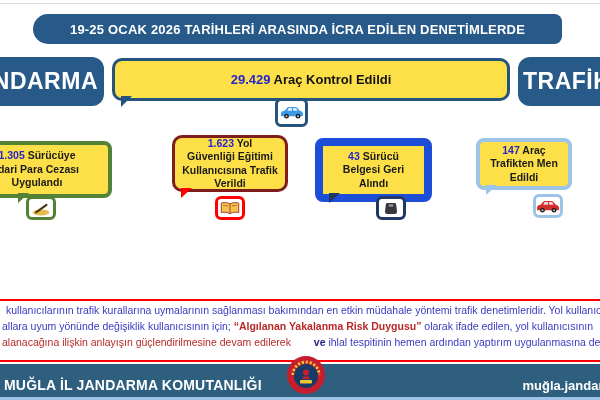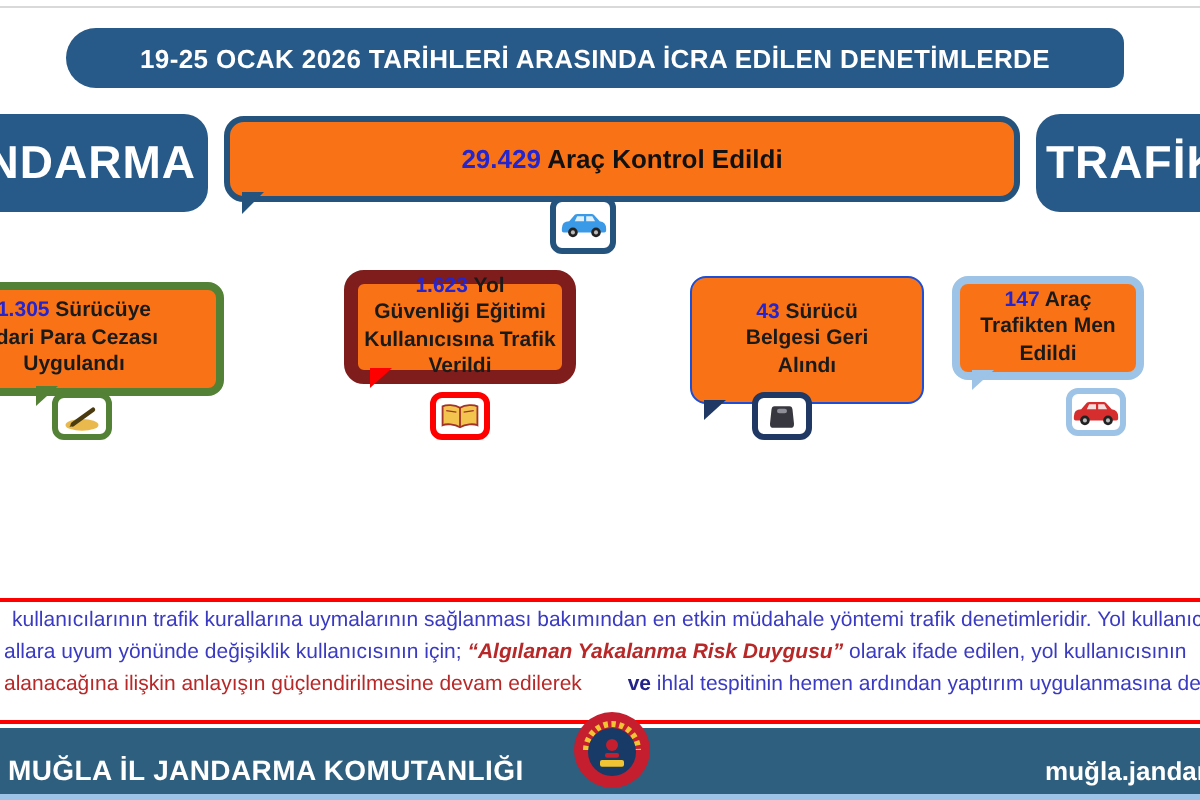--- a/index.html
+++ b/index.html
@@ -13,55 +13,55 @@
           background:#275a88;border-radius:16px 8px 8px 16px;
           display:flex;align-items:center;justify-content:center;}
   .banner span{color:#fff;font-weight:bold;font-size:13px;letter-spacing:.2px;white-space:nowrap;}
 
   .side-box{position:absolute;top:57px;height:49px;background:#275a88;border-radius:12px;
             display:flex;align-items:center;color:#fff;font-weight:bold;font-size:23px;
             letter-spacing:.5px;white-space:nowrap;}
   .side-box.left{left:-62px;width:166px;justify-content:flex-end;padding-right:6px;box-sizing:border-box;}
   .side-box.right{left:518px;width:150px;justify-content:flex-start;padding-left:5px;box-sizing:border-box;}
 
-  .callout{position:absolute;background:#f97316;box-sizing:border-box;
+  .callout{position:absolute;background:#fde047;box-sizing:border-box;
            display:flex;flex-direction:column;align-items:center;justify-content:center;}
   .tail{position:absolute;left:6px;bottom:-9px;width:0;height:0;
         border-right:11px solid transparent;}
 
   .total-box{left:112px;top:58px;width:398px;height:43px;border:3px solid #24537e;border-radius:10px;}
   .total-box .t{font-size:13px;font-weight:bold;color:#111;white-space:nowrap;}
   .total-box .tail{border-top:11px solid #24537e;}
 
   .num{color:#2525cd;}
 
   .stat{font-weight:bold;font-size:10.5px;line-height:13.5px;color:#1a1a1a;text-align:center;}
   .stat div{white-space:nowrap;}
   .box-green{left:-38px;top:141px;width:150px;height:57px;border:4px solid #538135;border-radius:8px;}
   .box-green .tail{border-top:10px solid #538135;left:52px;}
-  .box-red{left:172px;top:135px;width:116px;height:57px;border:7px solid #7f1d1d;border-radius:10px;}
+  .box-red{left:172px;top:135px;width:116px;height:57px;border:3px solid #7f1d1d;border-radius:10px;}
   .box-red .tail{border-top:10px solid #fe0000;}
-  .box-navy{left:345px;top:138px;width:117px;height:64px;border:1px solid #1d4ed8;border-radius:8px;}
+  .box-navy{left:315px;top:138px;width:117px;height:64px;border:8px solid #1d4ed8;border-radius:8px;}
   .box-navy .tail{border-top:10px solid #1f3864;}
   .box-lblue{left:476px;top:138px;width:96px;height:52px;border:4px solid #9dc3e6;border-radius:8px;}
   .box-lblue .tail{border-top:10px solid #9dc3e6;}
 
   .icon-frame{position:absolute;background:#fff;border-radius:6px;box-sizing:border-box;
               display:flex;align-items:center;justify-content:center;}
   .car-frame{left:275px;top:98px;width:33px;height:29px;border:3px solid #24537e;}
   .if-green{left:26px;top:196px;width:30px;height:24px;border:3px solid #538135;}
   .if-red{left:215px;top:196px;width:30px;height:24px;border:3px solid #fe0000;}
   .if-navy{left:376px;top:196px;width:30px;height:24px;border:3px solid #1f3864;}
   .if-lblue{left:533px;top:194px;width:30px;height:24px;border:3px solid #9dc3e6;}
 
   .para-frame{position:absolute;left:-15px;top:299px;width:640px;height:63px;
               border:2px solid #fe0000;border-radius:3px;box-sizing:border-box;}
   .pline{position:absolute;white-space:nowrap;font-size:10.5px;color:#3a3ac2;}
   .pline .red{color:#b82828;text-align:center;}
-  .pline .redq{color:#b82828;font-style:italic;font-weight:bold;}
+  .pline .redq{color:#b82828;font-weight:bold;}
   .pline .dark{color:#222288;font-weight:bold;margin-left:20px;}
   .pl1{left:6px;top:304px;}
   .pl2{left:2px;top:320px;}
   .pl3{left:2px;top:336px;}
 
   .footer-bar{position:absolute;left:0;top:364px;width:600px;height:33px;background:#2e5f7e;}
   .footer-title{position:absolute;left:4px;top:377px;color:#fff;font-weight:bold;font-size:14px;
                 white-space:nowrap;letter-spacing:.2px;}
   .footer-site{position:absolute;right:-3px;top:378px;color:#fff;font-weight:bold;font-size:13px;white-space:nowrap;}
   .bottom-line{position:absolute;left:0;top:397px;width:600px;height:3px;background:#9dc3e6;}

